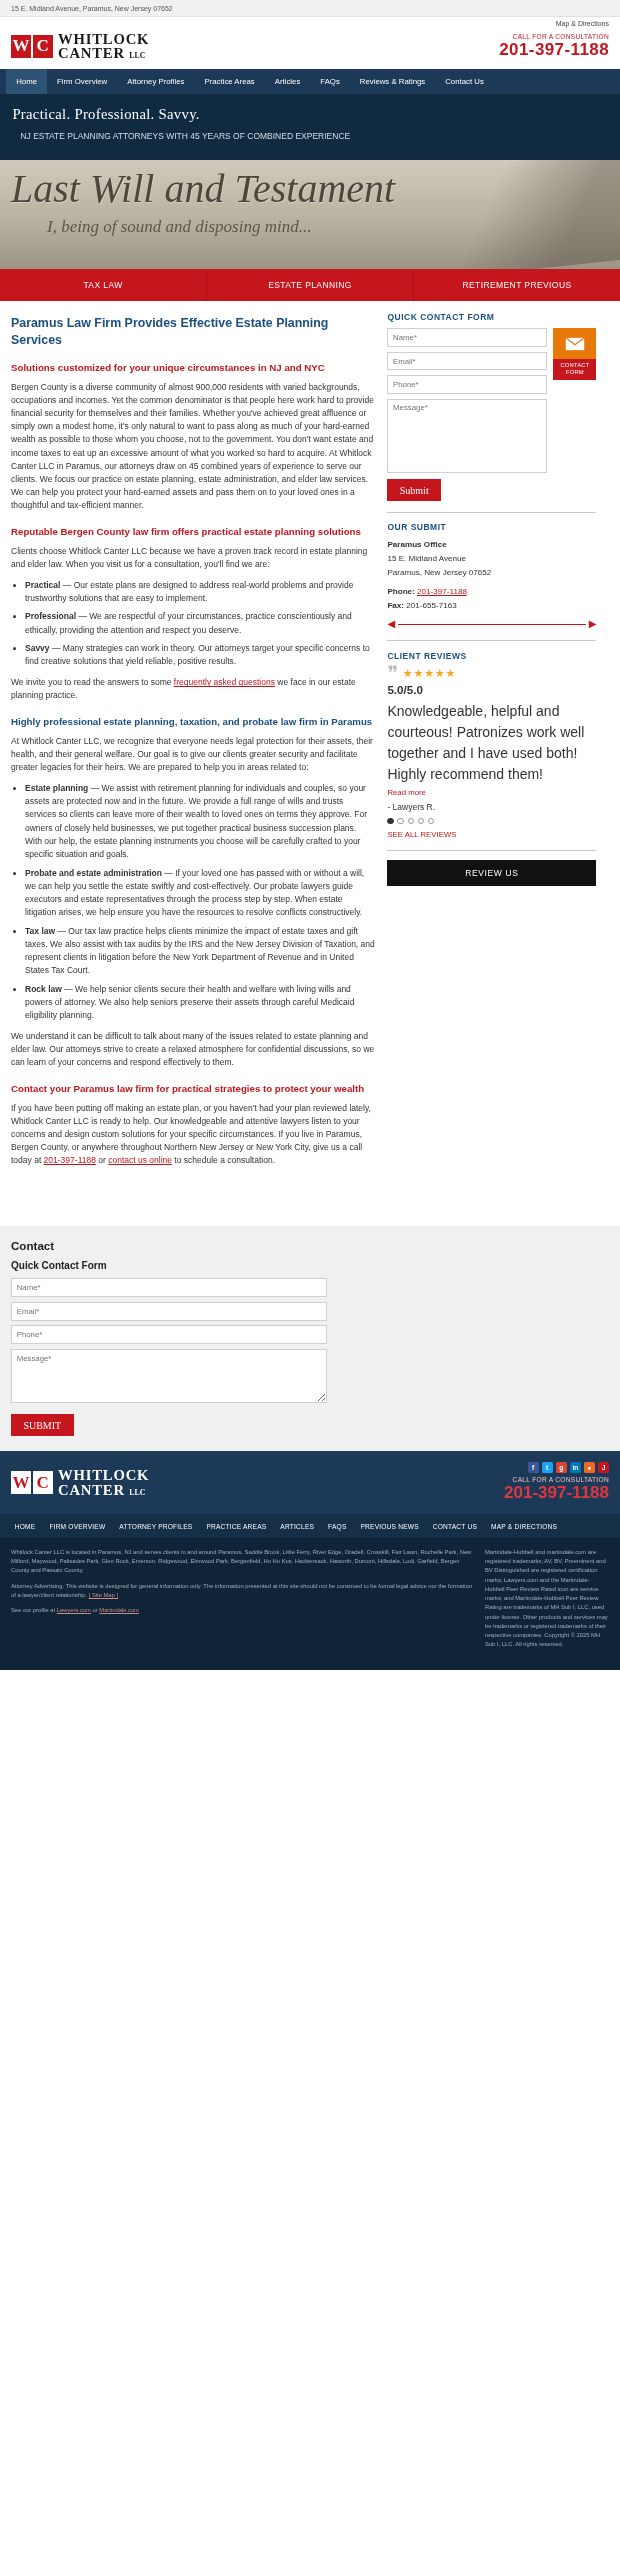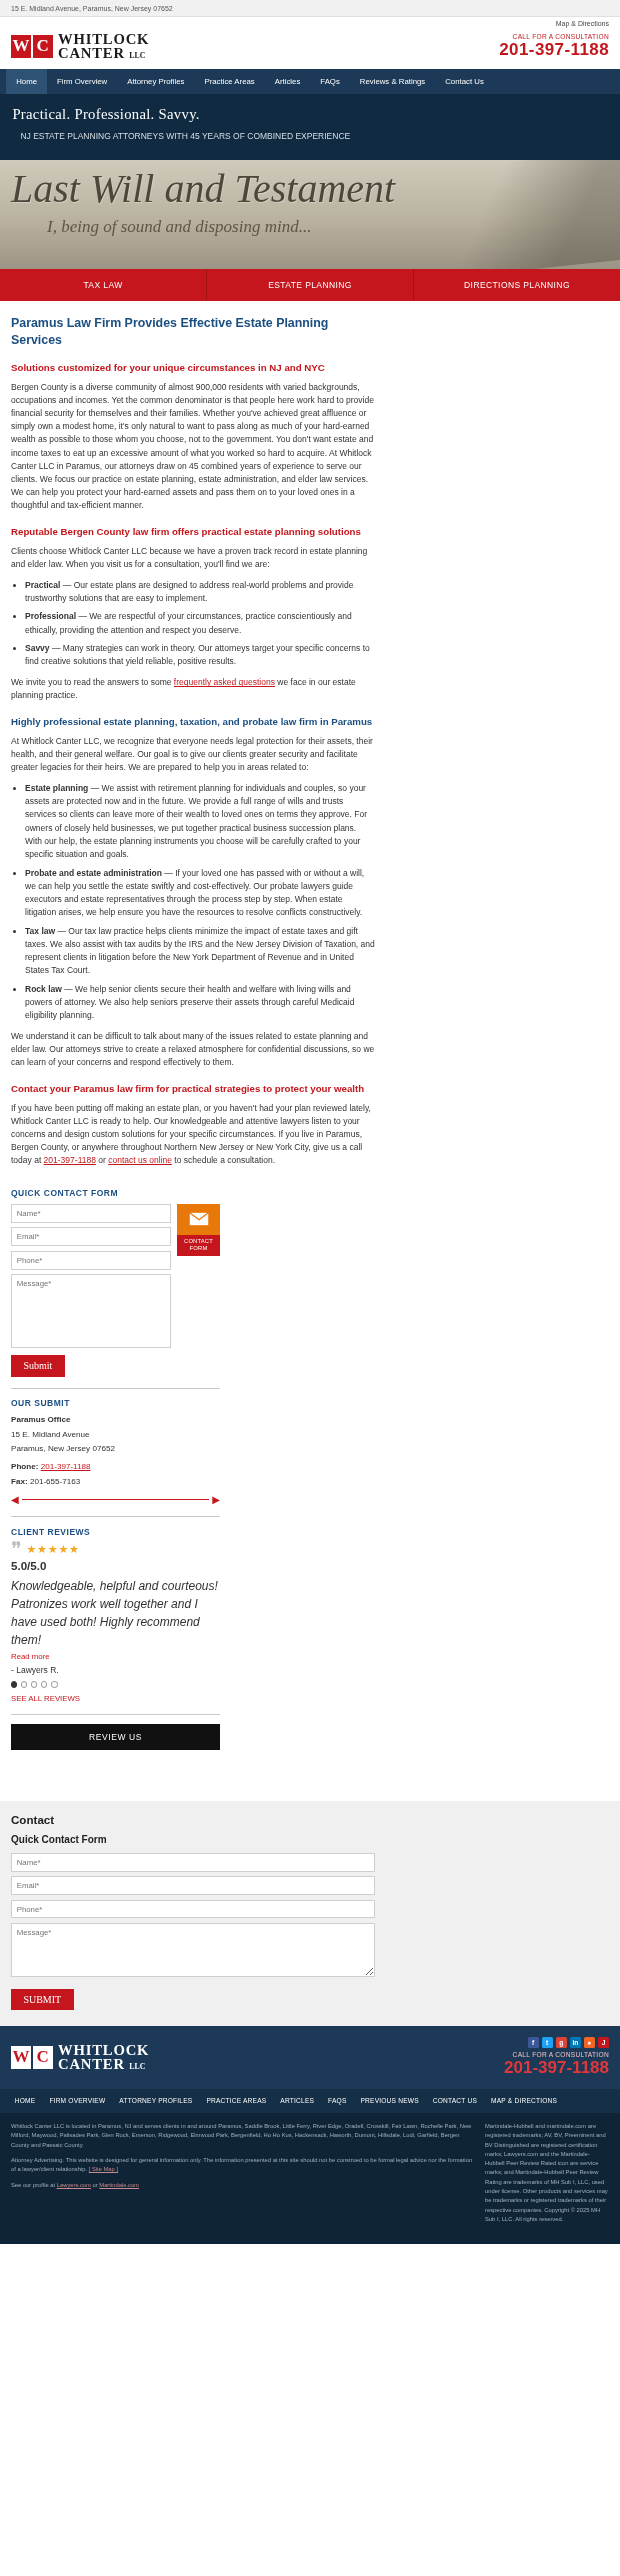--- a/index.html
+++ b/index.html
@@ -131,21 +131,21 @@
   .strip div {
     flex: 1; text-align: center;
     color: #fff; font-size: 8.5px;
     padding: 11px 3.1px;
     border-right: 0.8px solid #a61117;
     letter-spacing: 0.4px;
   }
   .strip div:last-child { border-right: none; }
 
   
-  .wrap { display: flex; padding: 11px; gap: 12.4px; flex-direction: column; }
+  .wrap { display: flex; padding: 11px; gap: 12.4px; }
   .content { width: 364px; }
   .sidebar { width: 209px; }
 
   .content h1 {
     color: #1b4f82;
     font-size: 12.4px;
     margin: 3.1px 0 11px 0;
     line-height: 1.35;
     font-weight: bold;
   }
@@ -203,38 +203,38 @@
     font-family: Liberation Serif, serif;
   }
   .office p { margin: 0 0 2.3px 0; font-size: 8.1px; line-height: 1.5; }
   .office .name { font-weight: bold; color: #333; }
   .arrow-row { display:flex; align-items:center; justify-content:center; gap:3.1px; margin-top:6.2px;}
   .arrow-row span { color:#c4161c; font-size: 10px; }
   .arrow-row .line { flex:1; height:0.8px; background:#c4161c; }
 
   .stars { color: #f5a623; font-size: 11px; letter-spacing: 0.8px; }
   .rating-num { font-size: 11.6px; font-weight: bold; color: #333; margin: 3.1px 0 4.7px 0; }
-  .review-txt { font-size: 12px; line-height: 1.5; color: #333; font-style: italic; }
+  .review-txt { font-size: 14px; line-height: 1.5; color: #333; }
   .review-author { font-size: 8.5px; color:#333; margin-top:4.7px;}
   .dots { display:flex; gap:3.9px; margin:6.2px 0; }
   .dot { width:6.2px; height:6.2px; border-radius:50%; border:0.8px solid #999; }
   .dot.on { background:#333; border-color:#333; }
   .see-all { display:block; color:#c4161c; font-size:7.8px; margin: 4.7px 0 7.8px 0; text-decoration:none;}
   .btn-black {
     display:block; background:#111; color:#fff; text-align:center;
     padding: 7.8px 0; font-size: 8.5px; letter-spacing:0.6px; text-decoration:none;
   }
   .quote-mark { color:#bbb; font-size: 20px; font-family:"Liberation Serif",serif; line-height:.4; }
 
   
   .contact-sec { background: #f0f0f0; padding: 12.4px 11px 15.5px 11px; margin-top: 40px; }
   .contact-sec h2 { margin:0 0 7.8px 0; font-size: 11.6px; color:#222; font-weight:bold;}
   .contact-sec h3 { margin:0 0 7.8px 0; font-size: 10px; color:#222; font-weight:bold;}
   .contact-flex { display:flex; gap: 12.4px; }
-  .contact-form { width: 364px; }
+  .contact-form { width: 316px; }
   .contact-form textarea { height: 54px; }
   .map-box {
     flex:1; background:#e8e8e8; border:0.8px solid #d5d5d5;
     font-size: 7.4px; color:#888; padding: 6.2px; line-height:1.5;
   }
 
   
   .footer-top {
     background: #1c3a57; color:#fff;
     display:flex; justify-content:space-between; align-items:center;
@@ -311,21 +311,21 @@
 
 <div class="hero">
   <div class="quill"></div>
   <div class="script">Last Will and Testament</div>
   <div class="script2">I, being of sound and disposing mind...</div>
 </div>
 
 <div class="strip">
   <div>TAX LAW</div>
   <div>ESTATE PLANNING</div>
-  <div>DIRECTIONS PLANNING</div>
+  <div>RETIREMENT PREVIOUS</div>
 </div>
 
 <div class="wrap">
 
   <div class="content">
     <h1>Paramus Law Firm Provides Effective Estate Planning Services</h1>
 
     <h2>Solutions customized for your unique circumstances in NJ and NYC</h2>
     <p>Bergen County is a diverse community of almost 900,000 residents with varied backgrounds, occupations and incomes. Yet the common denominator is that people here work hard to provide financial security for themselves and their families. Whether you've achieved great affluence or simply own a modest home, it's only natural to want to pass along as much of your hard-earned wealth as possible to those whom you choose, not to the government. You don't want estate and income taxes to eat up an excessive amount of what you worked so hard to acquire. At Whitlock Canter LLC in Paramus, our attorneys draw on 45 combined years of experience to serve our clients. We focus our practice on estate planning, estate administration, and elder law services. We can help you protect your hard-earned assets and pass them on to your loved ones in a thoughtful and tax-efficient manner.</p>
 

